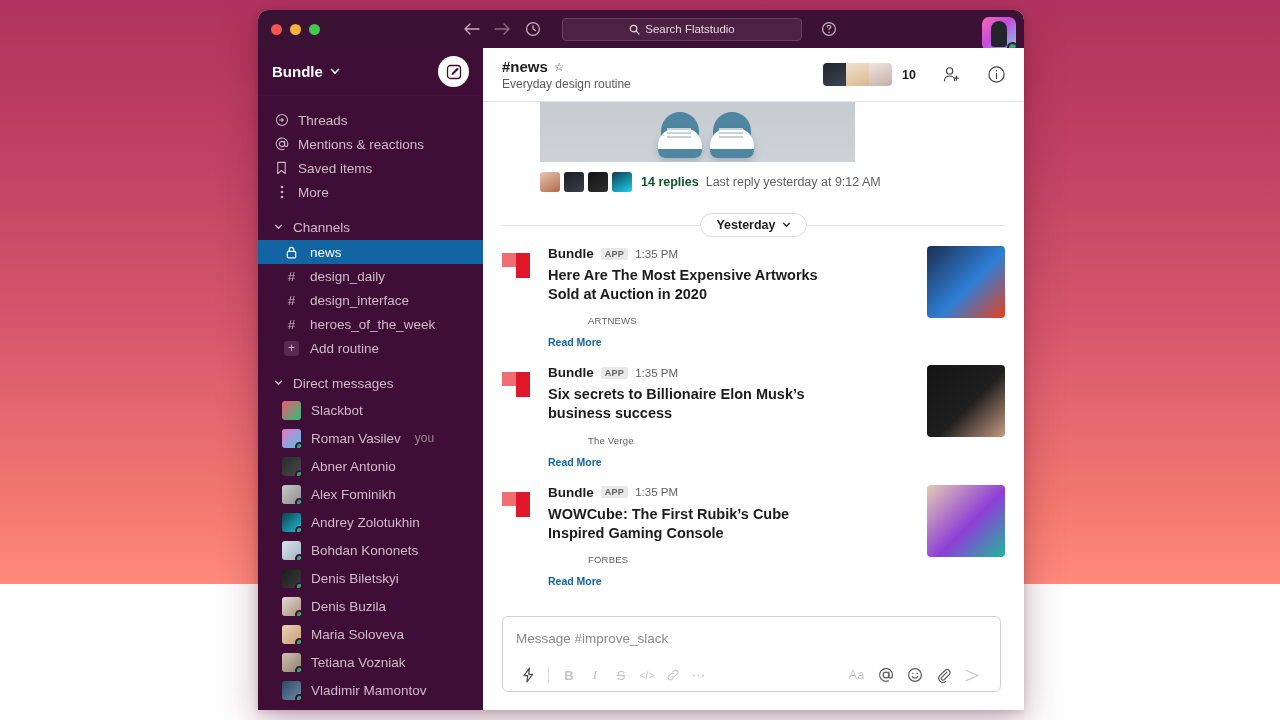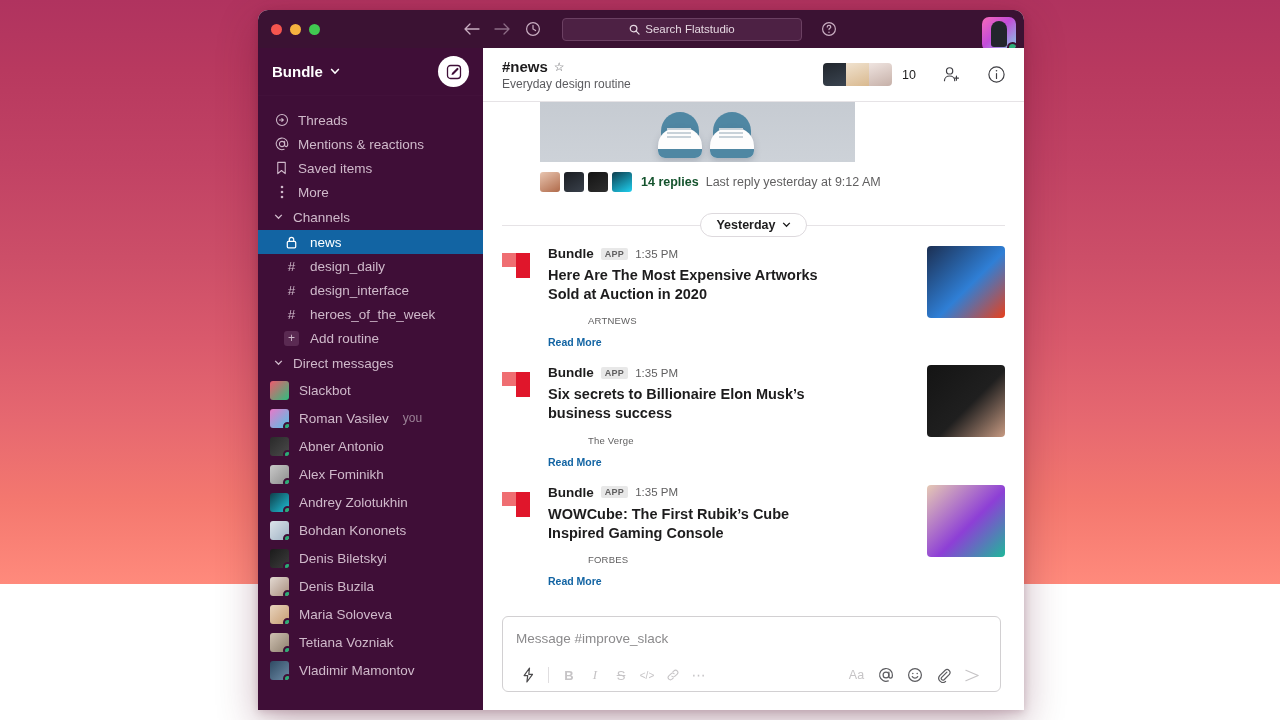--- a/index.html
+++ b/index.html
@@ -150,26 +150,27 @@
     padding-left: 26px;
     gap: 11px;
   }
   .sb-row.selected .ic { color: #fff; }
   .sb-row.indent { padding-left: 26px; gap: 11px; }
 
   .sb-group {
     display: flex; align-items: center; gap: 10px;
     height: 26px; padding-left: 16px;
     color: #cfb9ca;
+    margin-top: 10px;
   }
   .sb-group .caret { font-size: 9px; }
 
   .dm-row {
     display: flex; align-items: center;
-    height: 28px; padding-left: 12px; gap: 10px;
+    height: 28px; padding-left: 24px; gap: 10px;
     color: #cfb9ca;
   }
   .dm-av {
     position: relative;
     width: 19px; height: 19px; border-radius: 3px;
     flex: 0 0 19px;
     overflow: hidden;
   }
   .dm-av .pdot {
     position: absolute; right: -3px; bottom: -3px;
@@ -191,21 +192,21 @@
   }
   #ch-title { font-size: 15px; font-weight: bold; color: #1d1c1d; }
   #ch-star { color: #5b5b5f; font-size: 12px; margin-left: 6px; }
   #ch-topic { font-size: 12px; color: #5b5b5f; margin-top: 2px; }
 
   #header-right { margin-left: auto; display: flex; align-items: center; gap: 0; }
   #facepile {
     display: flex; border-radius: 4px; overflow: hidden; height: 23px;
   }
   #facepile .f { width: 23px; height: 23px; }
-  #member-count { font-size: 12.5px; font-weight: normal; color: #1d1c1d; margin-left: 10px; }
+  #member-count { font-size: 12.5px; font-weight: bold; color: #1d1c1d; margin-left: 10px; }
   .hdr-icon { margin-left: 26px; color: #3f3f44; display: flex; align-items: center; }
 
   #messages { flex: 1; overflow: hidden; position: relative; padding: 0 0 0 0; }
 
   #shoe-image {
     margin: 0 0 0 57px;
     width: 315px; height: 60px;
     background: linear-gradient(180deg,#c6cbd2 0%,#cdd2d8 100%);
     position: relative; overflow: hidden;
   }

